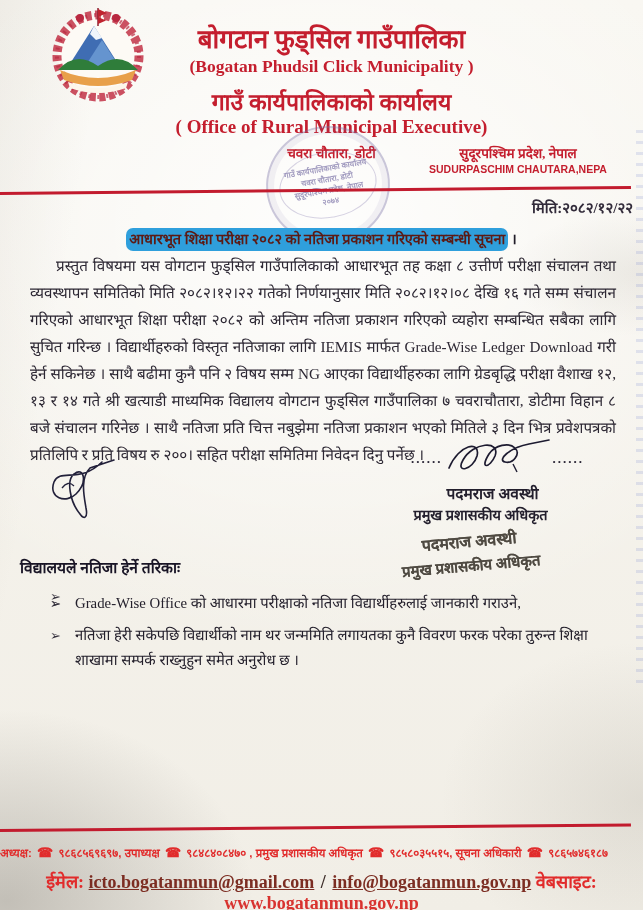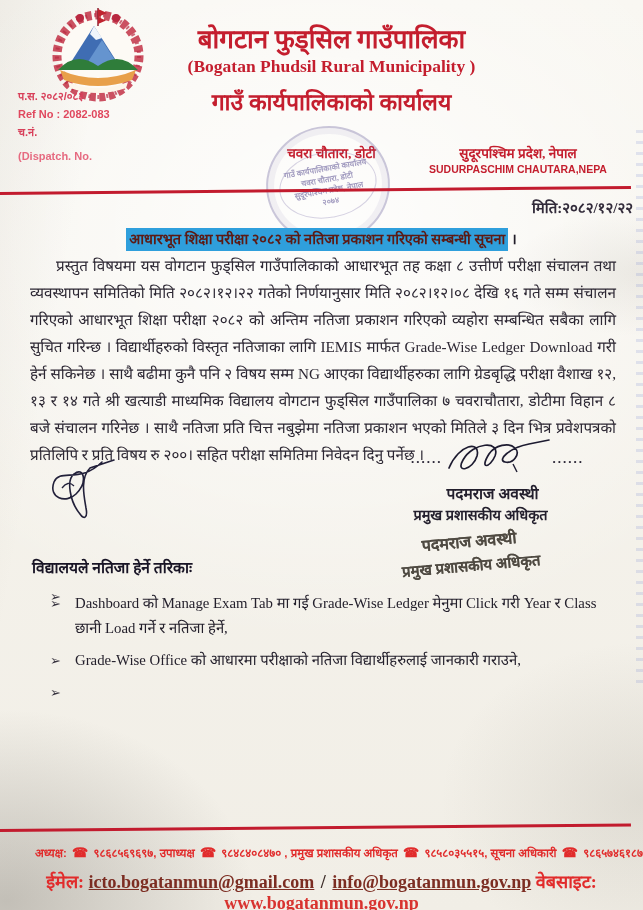--- a/index.html
+++ b/index.html
@@ -37,42 +37,42 @@
   .dateline{right:10px;top:197px;font-size:15px;font-weight:bold;color:#322b3a;margin-left:28px;}
   
   .hstamp{left:266px;top:126px;width:120px;height:114px;border-radius:50%;
     border:2px solid rgba(120,110,165,.45);transform:rotate(-10deg);
     display:flex;flex-direction:column;justify-content:center;align-items:center;
     color:rgba(105,95,155,.72);font-size:8px;font-weight:bold;text-align:center;line-height:11px;
     box-shadow:inset 0 0 0 6px rgba(120,110,165,.10);opacity:.85;}
   .hstamp .inner{border:1px solid rgba(120,110,165,.35);border-radius:50%;padding:10px 6px;}
   
   .subjectrow{top:228px;left:0;width:100%;text-align:center;font-size:14.5px;font-weight:bold;}
-  .hl{background:#2f9fdc;color:#5c1a14;padding:3px 3px 4px 3px;}
+  .hl{background:#2f9fdc;color:#5c1a14;padding:3px 3px 4px 3px;border-radius:7px;}
   .subject-suffix{color:#211d28;padding-left:3px;}
   
   .bodytext{top:252px;left:30px;width:586px;font-size:15.2px;line-height:27px;
     color:#2c2733;text-align:justify;text-indent:26px;font-weight:500;}
   
   .sigrow{top:438px;left:385px;width:225px;display:flex;align-items:center;justify-content:center;color:#2a2535;}
   .sigdots{font-size:13px;letter-spacing:2px;font-weight:bold;}
   .signame{top:482px;left:400px;width:185px;text-align:center;font-size:15.5px;font-weight:bold;color:#231f2d;}
   .sigdesig{top:504px;left:368px;width:225px;text-align:center;font-size:14.5px;font-weight:bold;color:#231f2d;}
   .sigstamp{top:530px;left:345px;width:250px;text-align:center;transform:rotate(-5deg);
     color:#413c34;font-weight:bold;opacity:.92;text-shadow:0 0 .6px #6b655b;}
   .sigstamp .l1{font-size:16px;}
   .sigstamp .l2{font-size:15px;margin-top:3px;}
   .leftscribble{left:40px;top:458px;}
   
-  .inshead{left:20px;top:556px;font-size:15.5px;font-weight:bold;color:#191526;margin-left:12px;}
+  .inshead{left:20px;top:556px;font-size:15.5px;font-weight:bold;color:#191526;}
   .inslist{left:50px;top:584px;width:572px;list-style:none;margin:0;padding:0;}
   .inslist li{position:relative;padding-left:25px;margin-bottom:7px;font-size:14.8px;line-height:25px;color:#24202c;font-weight:500;}
   .inslist .mk{position:absolute;left:0;top:0;font-size:13px;color:#35313d;}
   
-  .foot1{top:845px;left:0;width:100%;text-align:right;font-size:11.5px;font-weight:bold;color:#e12b2b;font-family:"Liberation Sans",sans-serif;}
+  .foot1{top:845px;left:0;width:100%;text-align:left;font-size:11.5px;font-weight:bold;color:#e12b2b;font-family:"Liberation Sans",sans-serif;}
   .foot1 .ph{font-size:13px;padding:0 2px;}
   .foot2{top:869px;left:0;width:100%;text-align:center;font-size:18px;font-weight:bold;}
   .foot2 .lbl{color:#e12b2b;}
   .foot2 a{color:#7c2d22;text-decoration:underline;}
   .foot2 .sep{color:#3a2a26;padding:0 2px;}
   .foot2 .web{color:#d8332f;text-decoration:none;}
   
   .bleed{right:0;top:130px;width:7px;height:560px;opacity:.45;
     background:repeating-linear-gradient(to bottom, rgba(90,110,200,.35) 0 3px, rgba(90,110,200,0) 3px 11px);}
   svg{display:block;}
@@ -95,29 +95,24 @@
       <path d="M26,76 Q56,88 86,76 L84,82 Q56,92 28,82 Z" fill="#fdf6ea"></path>
       <line x1="56" y1="2" x2="56" y2="20" stroke="#8a2030" stroke-width="1.5"></line>
       <path d="M56,3 l9,4 -9,4 z" fill="#c0232f"></path>
       <path d="M56,11 l8,3.5 -8,3.5 z" fill="#c0232f"></path>
       <circle cx="38" cy="12" r="4" fill="#b92840"></circle>
       <circle cx="74" cy="12" r="4" fill="#b92840"></circle>
     </svg>
   </div>
 
   <div class="abs title title-np1 t-red">बोगटान फुड्सिल गाउँपालिका</div>
-  <div class="abs title title-en1 t-red">(Bogatan Phudsil Rural Municipality )</div>
+  <div class="abs title title-en1 t-red">(Bogatan Phudsil Click Municipality )</div>
   <div class="abs title title-np2 t-red">गाउँ कार्यपालिकाको कार्यालय</div>
-
-  <div class="abs refblock">
-    <div class="np">प.स. २०८२/०८३</div>
-    <div>Ref No : 2082-083</div>
-    <div class="np">च.नं.</div>
-    <div class="dispatch">(Dispatch. No.</div>
-  </div>
+  <div class="abs title title-en2 t-red">( Office of Rural Municipal Executive)</div>
+
 
   <div class="abs place place-np">चवरा चौतारा, डोटी</div>
   <div class="abs province province-np">सुदूरपश्चिम प्रदेश, नेपाल</div>
   <div class="abs province province-en">SUDURPASCHIM CHAUTARA,NEPA</div>
 
   <div class="abs hstamp">
     <div class="inner">
       <div>गाउँ कार्यपालिकाको कार्यालय</div>
       <div>चवरा चौतारा, डोटी</div>
       <div>सुदूरपश्चिम प्रदेश, नेपाल</div>
@@ -156,28 +151,28 @@
     <div class="l2">प्रमुख प्रशासकीय अधिकृत</div>
   </div>
 
   <div class="abs inshead">विद्यालयले नतिजा हेर्ने तरिकाः</div>
   <ul class="abs inslist">
     <li>
       <span class="mk">➢</span>
     </li>
     <li>
       <span class="mk">➢</span>
-      <span>Dashboard को Manage Exam Tab मा गई Grade-Wise Ledger मेनुमा Click गरी Year र Class छानी Load गर्ने र नतिजा हेर्ने,</span>
     </li>
     <li>
       <span class="mk">➢</span>
       <span>Grade-Wise Office को आधारमा परीक्षाको नतिजा विद्यार्थीहरुलाई जानकारी गराउने,</span>
     </li>
     <li>
       <span class="mk">➢</span>
+      <span>नतिजा हेरी सकेपछि विद्यार्थीको नाम थर जन्ममिति लगायतका कुनै विवरण फरक परेका तुरुन्त शिक्षा शाखामा सम्पर्क राख्नुहुन समेत अनुरोध छ ।</span>
     </li>
   </ul>
 
   <div class="abs rule rule2"></div>
 
   <div class="abs foot1">
     <span>अध्यक्ष:</span>
     <span class="ph">☎</span>
     <span>९८६८५६९६९७,</span>
     <span>उपाध्यक्ष</span>

